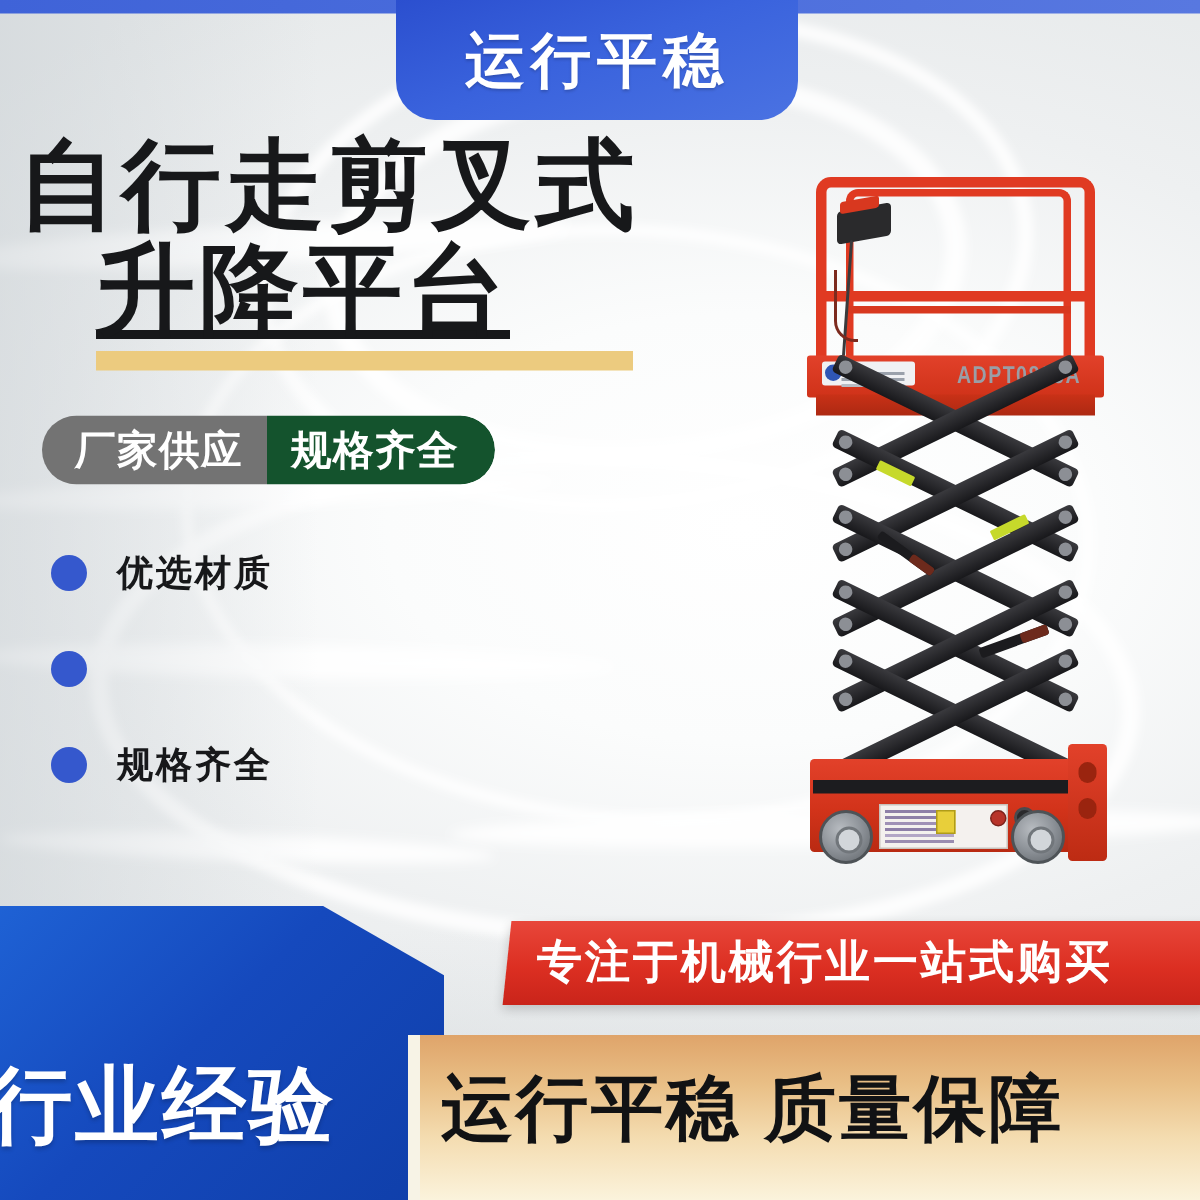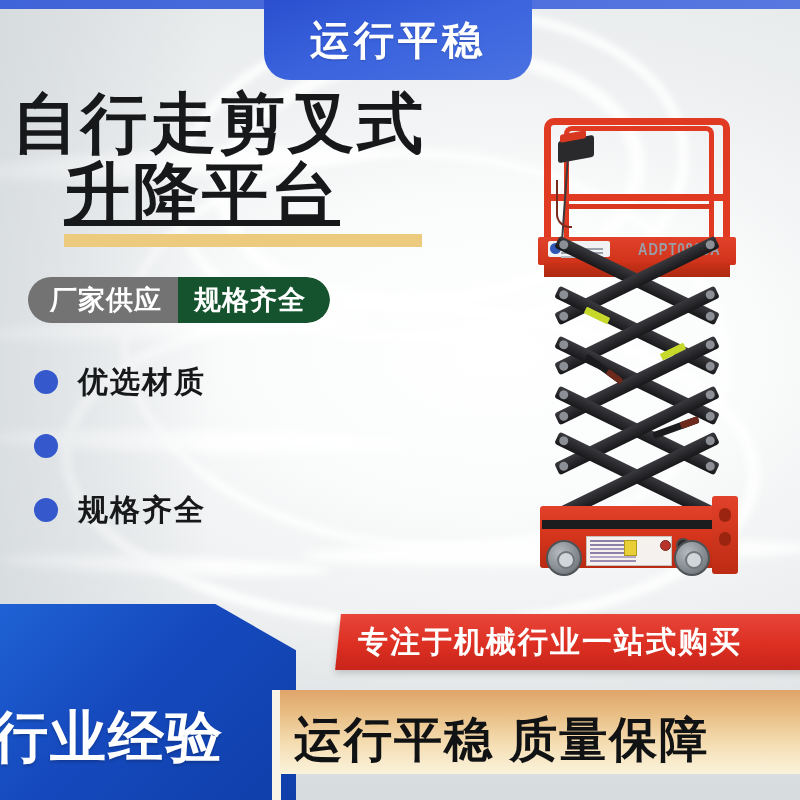--- a/index.html
+++ b/index.html
@@ -88,21 +88,21 @@
   .pill.red{ background:#14532d; padding-right:24px; border-radius:0 23px 23px 0; }
 
   
   .bullets{ position:absolute; left:34px; top:352px; }
   .bullet{ display:flex; align-items:center; height:60px; margin-bottom:4px; }
   .dot{
     width:24px; height:24px; border-radius:50%;
     background:#3558cd; margin-right:20px; flex:none;
   }
   .bullet .lbl{
-    font-size:30px; font-weight:bold; color:#17181a; letter-spacing:2px;
+    font-size:24px; font-weight:bold; color:#17181a; letter-spacing:2px;
   }
 
   
   .machine{ position:absolute; left:520px; top:118px; width:230px; height:500px; }
   .m-rail-outer{
     position:absolute; left:24px; top:0; width:186px; height:120px;
     border:7px solid #e03a22; border-bottom:none;
     border-radius:10px 10px 0 0;
   }
   .m-rail-inner{
@@ -259,21 +259,21 @@
     text-shadow:0 2px 3px rgba(0,0,0,.2);
   }
   .bb-line2{
     position:absolute; left:6px; top:96px;
     color:#fff; font-size:56px; font-weight:bold; letter-spacing:2px;
     text-shadow:0 2px 3px rgba(0,0,0,.2);
   }
 
   
   .gold-bar{
-    position:absolute; left:280px; top:690px; width:520px; height:84px;
+    position:absolute; left:280px; top:690px; width:520px; height:110px;
     background:linear-gradient(180deg,#dfa46a 0%,#e9bf86 30%,#f4dcb0 62%,#fbf3dc 100%);
   }
   .gold-bar .txt{
     color:#111214; font-size:48px; font-weight:bold; letter-spacing:2px;
     line-height:100px; padding-left:14px; white-space:nowrap;
   }
   .gold-bar-left{
     position:absolute; left:272px; top:690px; width:9px; height:110px;
     background:#f7f3e6;
   }

